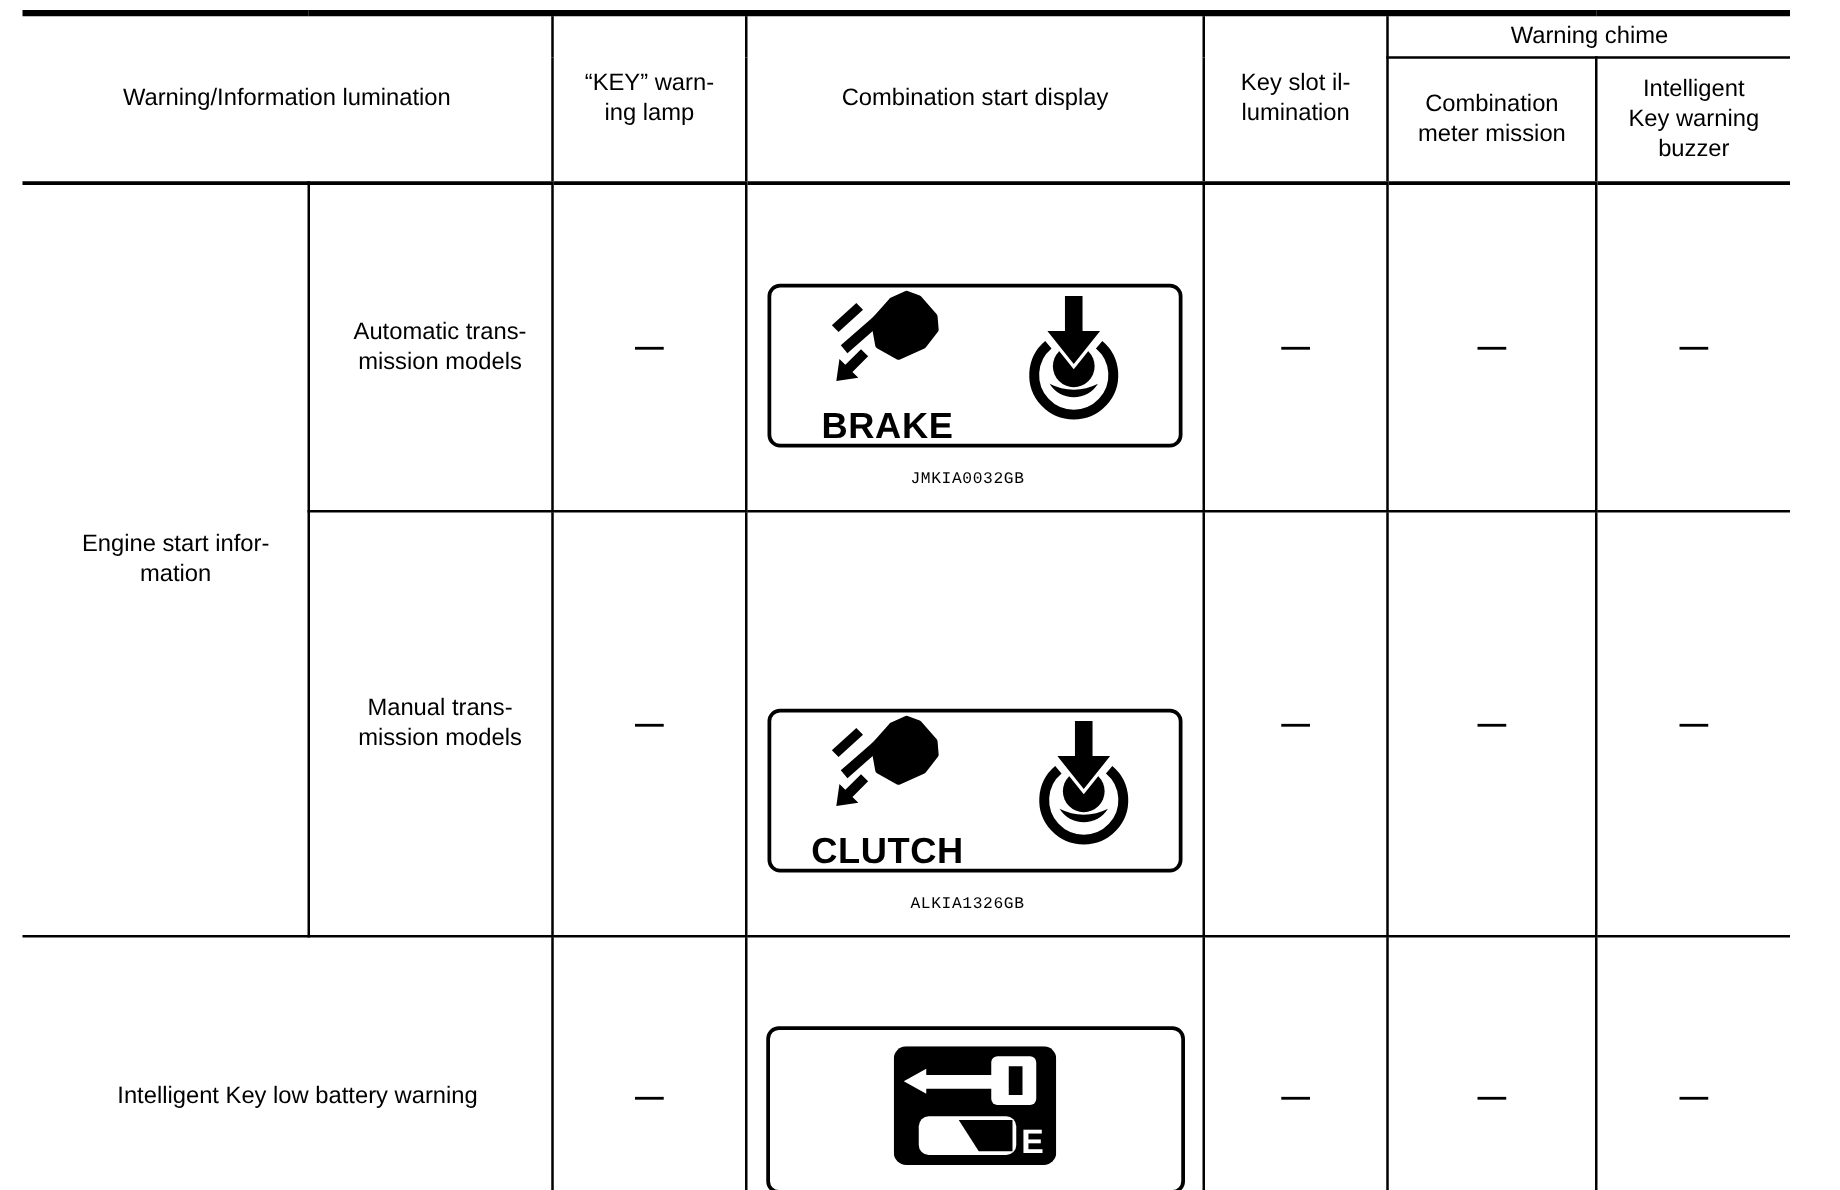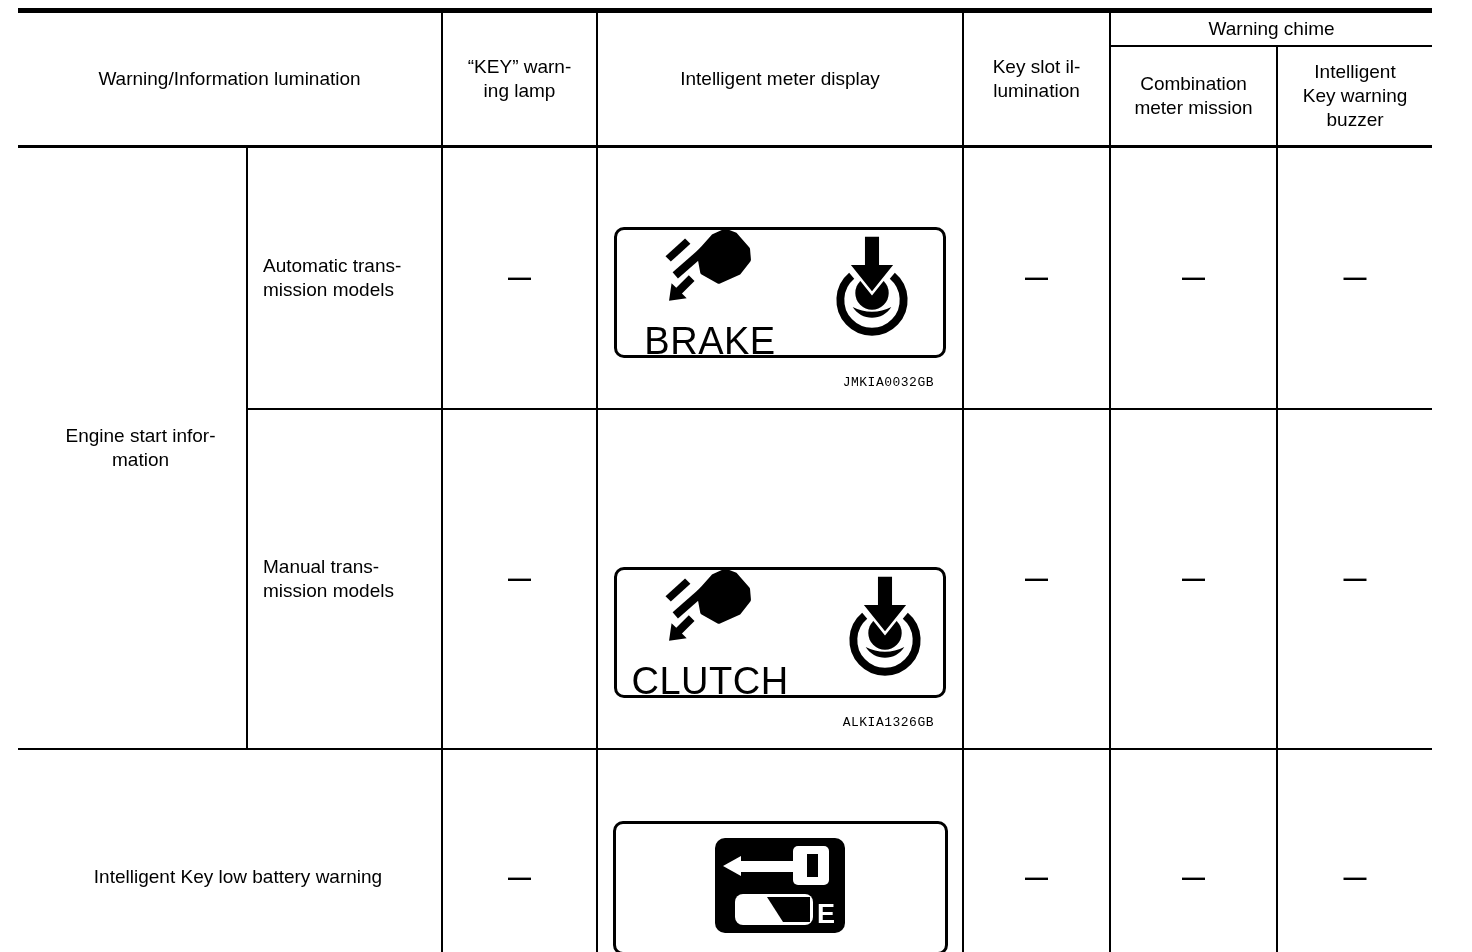--- a/index.html
+++ b/index.html
@@ -14,29 +14,29 @@
   .no-r{border-right:none;}
   .hb{border-bottom:3px solid #000;}
   .chime-head{border-bottom:2px solid #000;}
   tr.r-h1{height:35px;}
   tr.r-h2{height:101px;}
   tr.r1{height:262px;}
   tr.r2{height:340px;}
   tr.r3{height:259px;}
   .pre{white-space:pre-line;}
   .cell-left{text-align:center;padding-left:17px;}
-  .cell-left2{text-align:left;padding-left:15px;}
+  .cell-left2{text-align:center;padding-left:15px;}
   .dash-cell{font-size:23px;font-weight:bold;}
   td.disp-cell{vertical-align:bottom;padding-bottom:16px;}
   .disp-box{width:326px;height:125px;border:3px solid #000;border-radius:10px;
             margin:0 auto;display:flex;align-items:center;justify-content:center;
             gap:52px;background:#fff;}
   .pedal-group{display:flex;flex-direction:column;align-items:center;}
-  .pedal-label{font-weight:normal;font-size:38px;line-height:1;margin-top:1px;letter-spacing:0.5px;}
-  .disp-caption{width:332px;margin:17px auto 0;text-align:right;
+  .pedal-label{font-weight:bold;font-size:29px;line-height:1;margin-top:1px;letter-spacing:0.5px;}
+  .disp-caption{width:332px;margin:17px auto 0;text-align:center;
                 font-family:"Liberation Mono",monospace;font-size:13px;
                 letter-spacing:0.5px;padding-right:12px;box-sizing:border-box;}
   .battery-frame{width:329px;height:128px;border:3px solid #000;border-radius:10px;
                  margin:0 auto;display:flex;align-items:center;justify-content:center;background:#fff;}
 </style>
 </head>
 <body>
 
 <div class="tbl-wrap">
 <table class="tbl">
@@ -48,21 +48,21 @@
         <col style="width:147px">
         <col style="width:167px">
     <col style="width:155px">
   </colgroup>
 
   <tbody>
         <tr class="r-h1">
     <th colspan="2" rowspan="2" class="no-l hb">Warning/Information lumination</th>
     <th rowspan="2" class="hb pre">“KEY” warn-
 ing lamp</th>
-    <th rowspan="2" class="hb">Intelligent meter display</th>
+    <th rowspan="2" class="hb">Combination start display</th>
     <th rowspan="2" class="hb pre">Key slot il-
 lumination</th>
     <th colspan="2" class="no-r chime-head">Warning chime</th>
   </tr>
   <tr class="r-h2">
     <th class="hb pre">Combination
 meter mission</th>
     <th class="no-r hb pre">Intelligent
 Key warning
 buzzer</th>

